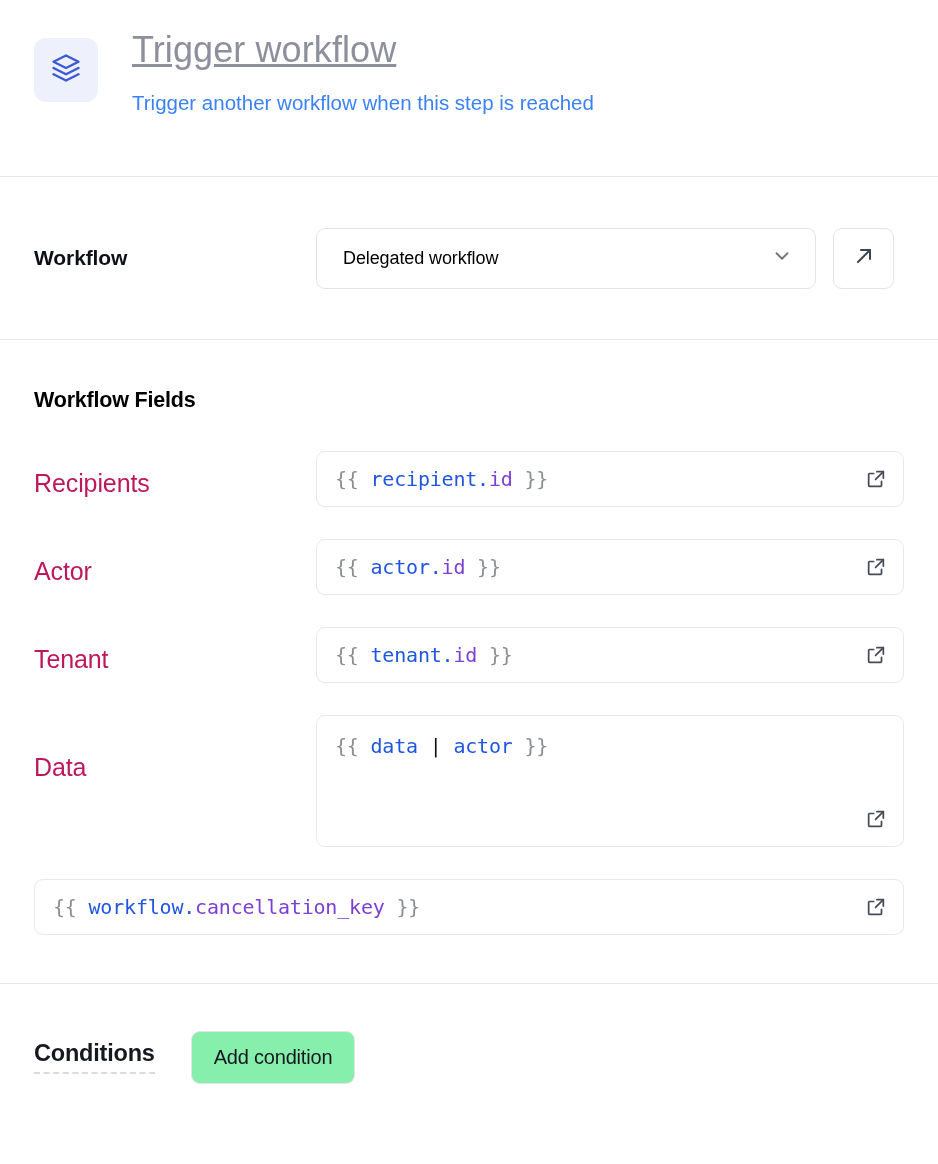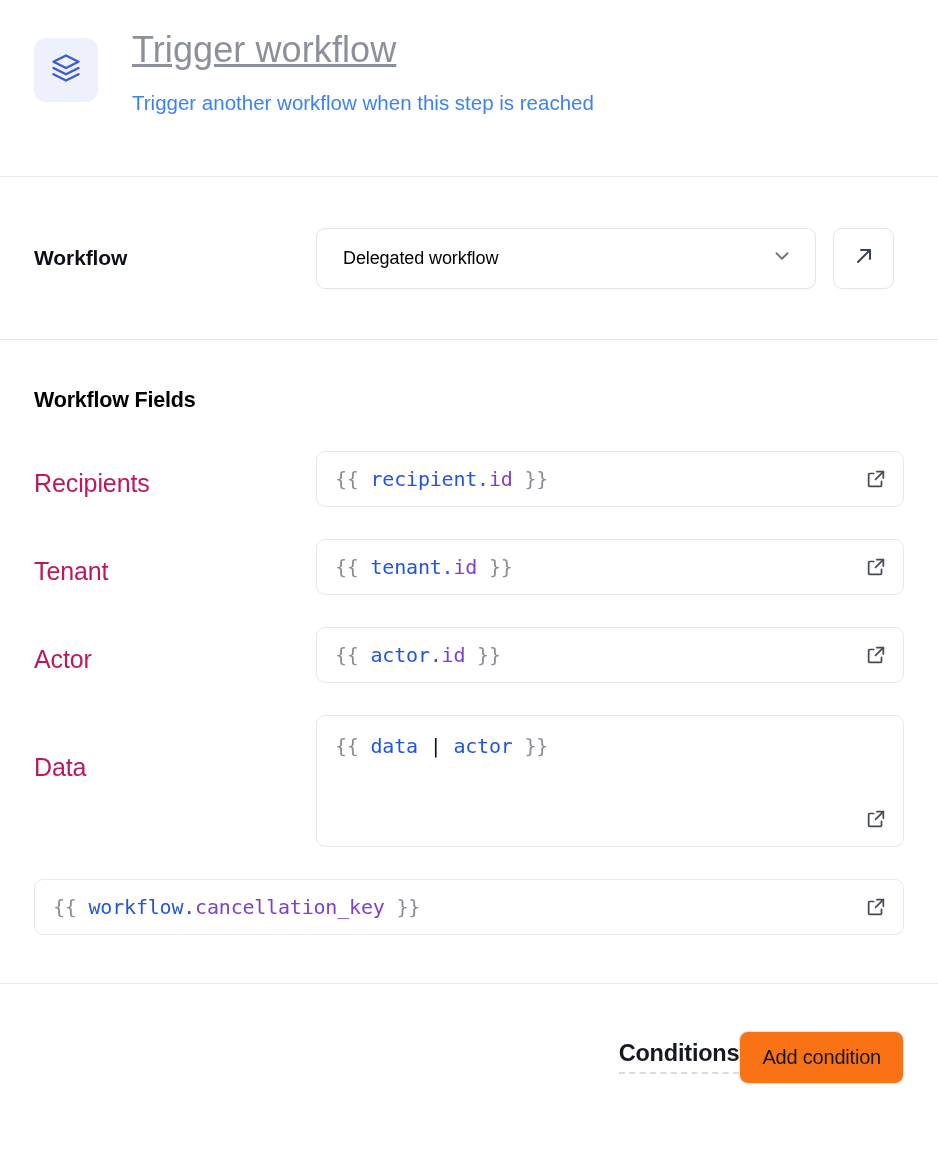--- a/index.html
+++ b/index.html
@@ -199,36 +199,37 @@
   
   .conditions-divider {
     margin-top: 48px;
   }
 
   .conditions-section {
     padding: 0 34px;
     height: 146px;
     display: flex;
     align-items: center;
-    justify-content: flex-end;
+    justify-content: flex-start;
+    gap: 36px;
   }
 
   .conditions-title {
     font-size: 23.5px;
     font-weight: 700;
     color: #15181e;
     border-bottom: 2px dashed #d9dbe1;
     padding-bottom: 5px;
     letter-spacing: -0.2px;
   }
 
   .add-condition-btn {
     border: 1px solid #e2e4e9;
     border-radius: 9px;
-    background: #f97316;
+    background: #86efac;
     padding: 14px 22px;
     font-size: 20px;
     color: #15181e;
     font-family: "Liberation Sans", sans-serif;
     cursor: pointer;
     letter-spacing: -0.2px;
   }
 </style>
 </head>
 <body>
@@ -286,34 +287,34 @@
           <div class="field-input">
             <span class="code"><span class="tok-brace">{{ </span><span class="tok-obj">recipient</span><span class="tok-obj">.</span><span class="tok-prop">id</span><span class="tok-brace"> }}</span></span>
             <span class="ext-icon"><svg width="22" height="22" viewBox="0 0 24 24" fill="none" stroke="#444b57" stroke-width="1.9" stroke-linecap="round" stroke-linejoin="round">
   <path d="M13 4h7v7"></path>
   <path d="M20 4l-8.5 8.5"></path>
   <path d="M18 14.5V19a1 1 0 0 1-1 1H5a1 1 0 0 1-1-1V7a1 1 0 0 1 1-1h4.5"></path>
 </svg></span>
           </div>
         </div>
         <div class="field-row">
+          <div class="field-label">Actor</div>
+          <div class="field-input">
+            <span class="code"><span class="tok-brace">{{ </span><span class="tok-obj">actor</span><span class="tok-obj">.</span><span class="tok-prop">id</span><span class="tok-brace"> }}</span></span>
+            <span class="ext-icon"><svg width="22" height="22" viewBox="0 0 24 24" fill="none" stroke="#444b57" stroke-width="1.9" stroke-linecap="round" stroke-linejoin="round">
+  <path d="M13 4h7v7"></path>
+  <path d="M20 4l-8.5 8.5"></path>
+  <path d="M18 14.5V19a1 1 0 0 1-1 1H5a1 1 0 0 1-1-1V7a1 1 0 0 1 1-1h4.5"></path>
+</svg></span>
+          </div>
+        </div>
+        <div class="field-row">
           <div class="field-label">Tenant</div>
           <div class="field-input">
             <span class="code"><span class="tok-brace">{{ </span><span class="tok-obj">tenant</span><span class="tok-obj">.</span><span class="tok-prop">id</span><span class="tok-brace"> }}</span></span>
-            <span class="ext-icon"><svg width="22" height="22" viewBox="0 0 24 24" fill="none" stroke="#444b57" stroke-width="1.9" stroke-linecap="round" stroke-linejoin="round">
-  <path d="M13 4h7v7"></path>
-  <path d="M20 4l-8.5 8.5"></path>
-  <path d="M18 14.5V19a1 1 0 0 1-1 1H5a1 1 0 0 1-1-1V7a1 1 0 0 1 1-1h4.5"></path>
-</svg></span>
-          </div>
-        </div>
-        <div class="field-row">
-          <div class="field-label">Actor</div>
-          <div class="field-input">
-            <span class="code"><span class="tok-brace">{{ </span><span class="tok-obj">actor</span><span class="tok-obj">.</span><span class="tok-prop">id</span><span class="tok-brace"> }}</span></span>
             <span class="ext-icon"><svg width="22" height="22" viewBox="0 0 24 24" fill="none" stroke="#444b57" stroke-width="1.9" stroke-linecap="round" stroke-linejoin="round">
   <path d="M13 4h7v7"></path>
   <path d="M20 4l-8.5 8.5"></path>
   <path d="M18 14.5V19a1 1 0 0 1-1 1H5a1 1 0 0 1-1-1V7a1 1 0 0 1 1-1h4.5"></path>
 </svg></span>
           </div>
         </div>
         <div class="field-row">
           <div class="field-label tall">Data</div>
           <div class="field-input area">

